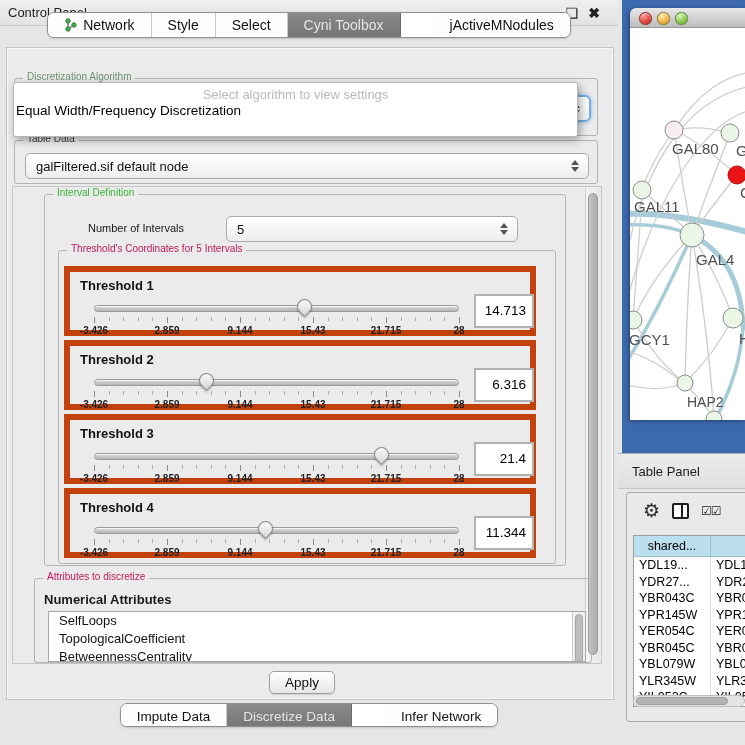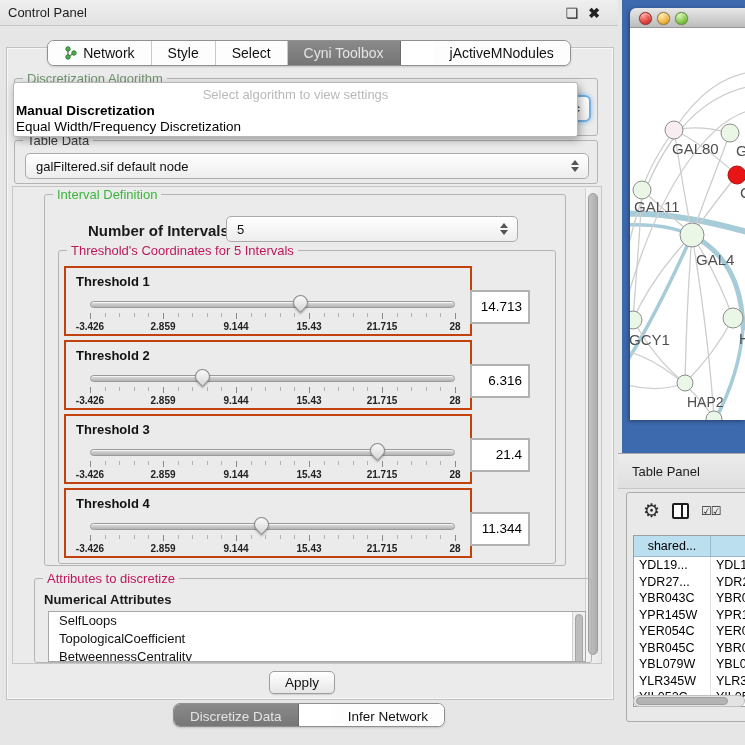--- a/index.html
+++ b/index.html
@@ -5,31 +5,31 @@
   * { margin:0; padding:0; box-sizing:border-box; }
   html,body { width:745px; height:745px; }
   body { font-family:"Liberation Sans", sans-serif; background:#e6e6e6; position:relative; overflow:hidden; color:#1a1a1a; }
 
   
   .ctl-titlebar { position:absolute; left:0; top:0; width:618px; height:26px; background:linear-gradient(#efefef,#e2e2e2); border-bottom:1px solid #c8c8c8; }
   .ctl-title { position:absolute; left:8px; top:5px; font-size:13px; color:#1c1c1c; }
   .win-btns { position:absolute; right:18px; top:4px; display:flex; gap:10px; }
   .win-btn { font-size:14px; color:#222; cursor:default; line-height:18px; }
 
-  .tabbar { position:absolute; top:40px; left:0; width:618px; display:flex; justify-content:center; z-index:3; }
+  .tabbar { position:absolute; top:12px; left:0; width:618px; display:flex; justify-content:center; z-index:3; }
   .seg-group { display:flex; border:1px solid #909090; border-radius:7px; overflow:hidden; background:#fff; box-shadow:0 1px 2px rgba(0,0,0,.15); height:26px; }
   .seg { padding:0 16px; font-size:14px; display:flex; align-items:center; gap:6px; background:#fdfdfd; color:#111; border-right:1px solid #c9c9c9; white-space:nowrap; }
   .seg:last-child { border-right:none;margin-left:33px; }
   .seg.selected { background:linear-gradient(#8a8a8a,#757575); color:#e4e4e4; border-right:1px solid #6a6a6a; }
   .seg-sm { height:24px; font-size:13.5px; }
 
   .outer-panel { position:absolute; left:6px; top:47px; width:608px; height:653px; border:1px solid #c2c2c2; background:#ebebeb; box-shadow:inset 0 0 0 1px #f7f7f7; }
 
   .group { position:absolute; border:1px solid #b4b4b4; border-radius:3px; }
-  .group-title { position:absolute; top:-8px; left:8px; background:#ebebeb; padding:0 4px; font-size:13px; white-space:nowrap; }
+  .group-title { position:absolute; top:-8px; left:8px; background:#ebebeb; padding:0 4px; font-size:10px; white-space:nowrap; }
   .t-green { color:#3cb53c; }
   .t-green-dim { color:#6f936f; }
   .t-blue { color:#be185d; }
   .t-dark { color:#3a3a3a; }
 
   .algo-group { left:14px; top:78px; width:584px; height:58px; }
   .algo-combo { position:absolute; left:8px; top:16px; width:568px; height:27px; border:2px solid #74aee0; border-radius:6px; background:linear-gradient(#ffffff,#f1f1f1); box-shadow:0 0 5px #86bdf0; }
 
   .popup { position:absolute; left:13px; top:82px; width:565px; height:55px; background:#ffffff; border:1px solid #b8b8b8; border-radius:3px; box-shadow:2px 3px 8px rgba(0,0,0,.35); z-index:5; }
   .popup-hint { text-align:center; color:#b9b9b9; font-size:13px; padding-top:4px; height:19px; }
@@ -41,26 +41,26 @@
   .mac-combo { position:absolute; height:26px; border:1px solid #ababab; border-radius:5px; background:linear-gradient(#ffffff,#ededed); font-size:13px; display:flex; align-items:center; padding-left:10px; color:#111; }
   .stepper { position:absolute; right:9px; top:50%; transform:translateY(-50%); display:flex; flex-direction:column; gap:2px; }
   .stepper .up { width:0; height:0; border-left:4px solid transparent; border-right:4px solid transparent; border-bottom:5px solid #555; }
   .stepper .down { width:0; height:0; border-left:4px solid transparent; border-right:4px solid transparent; border-top:5px solid #555; }
 
   .scrollpane { position:absolute; left:12px; top:186px; width:590px; height:478px; border:1px solid #c6c6c6; background:#ebebeb; overflow:hidden; }
   .vscroll { position:absolute; right:1px; top:1px; width:15px; height:476px; background:linear-gradient(90deg,#f4f4f4,#e9e9e9); border-left:1px solid #d0d0d0; }
   .vscroll .thumb { position:absolute; left:2px; top:5px; width:10px; height:462px; background:linear-gradient(90deg,#c4c4c4,#adadad); border:1px solid #9c9c9c; border-radius:6px; }
 
   .interval-group { left:44px; top:194px; width:522px; height:372px; }
-  .noi-label { position:absolute; left:88px; top:222px; font-size:15px; font-weight:bold; }
+  .noi-label { position:absolute; left:88px; top:222px; font-size:11px; font-weight:normal; }
   .noi-combo { left:226px; top:216px; width:292px; }
 
   .thresh-group { left:58px; top:250px; width:498px; height:314px; }
 
-  .thresh-panel { position:absolute; left:64px; width:408px; height:70px; border:2px solid #c2410c; background:#ebebeb; }
+  .thresh-panel { position:absolute; left:64px; width:472px; height:70px; border:6px solid #c2410c; background:#ebebeb; }
   .thresh-label { position:absolute; left:10px; top:6px; font-size:13px; font-weight:bold; color:#111; }
   .track { position:absolute; left:24px; top:33px; width:365px; height:7px; border:1px solid #9a9a9a; border-radius:4px; background:linear-gradient(#dcdcdc,#b5b5b5); box-shadow:inset 0 1px 1px rgba(255,255,255,.8); }
   .knob { position:absolute; top:27px; width:15px; height:15px; margin-left:-8px; background:linear-gradient(135deg,#ffffff,#d6d6d6); border:1px solid #8a8a8a; transform:rotate(45deg); border-radius:50% 50% 0 50%; box-shadow:1px 1px 2px rgba(0,0,0,.25); }
   .ticks { position:absolute; left:24px; top:45px; width:365px; height:7px; }
   .tick { position:absolute; top:0; width:1px; background:#9a9a9a; }
   .tick.minor { height:4px; background:#b0b0b0; }
   .tick.major { height:6px; background:#8a8a8a; }
   .ticklabels { position:absolute; left:24px; top:53px; width:365px; height:12px; }
   .ticklabel { position:absolute; transform:translateX(-50%); font-size:10px; font-weight:bold; color:#222; white-space:nowrap; }
   .valuebox { position:absolute; left:404px; top:22px; width:60px; height:34px; border:2px solid #b2b2b2; background:#ffffff; font-size:13.5px; text-align:right; padding:7px 6px 0 0; color:#000; }
@@ -155,21 +155,20 @@
     <span class="stepper">
         <span class="up"></span>
         <span class="down"></span>
       </span>
   </div>
 </div>
 
 <div class="popup">
   <div class="popup-hint">Select algorithm to view settings</div>
   <div id="popup-opts">
-      <div class="popup-opt bold">Manual Discretization</div>
       <div class="popup-opt">Equal Width/Frequency Discretization</div>
     </div>
 </div>
 
 <div class="group tabledata-group">
   <span class="group-title t-dark">Table Data</span>
   <div class="mac-combo" style="left:10px; top:12px; width:564px;">
     <span>galFiltered.sif default node</span>
     <span class="stepper">
         <span class="up"></span>
@@ -382,20 +381,23 @@
     </ul>
   <div class="list-vscroll">
     <div class="thumb"></div>
   </div>
 </div>
 
 <div class="apply-btn">Apply</div>
 
 <div class="bottom-tabbar">
   <div class="seg-group" id="bottom-tabs" style="height:24px;">
+      <div class="seg seg-sm">
+        <span>Impute Data</span>
+      </div>
       <div class="seg seg-sm selected">
         <span>Discretize Data</span>
       </div>
       <div class="seg seg-sm">
         <span>Infer Network</span>
       </div>
     </div>
 </div>
 
 <div class="net-frame" id="net-frame" style="background: rgb(61, 105, 174);">

